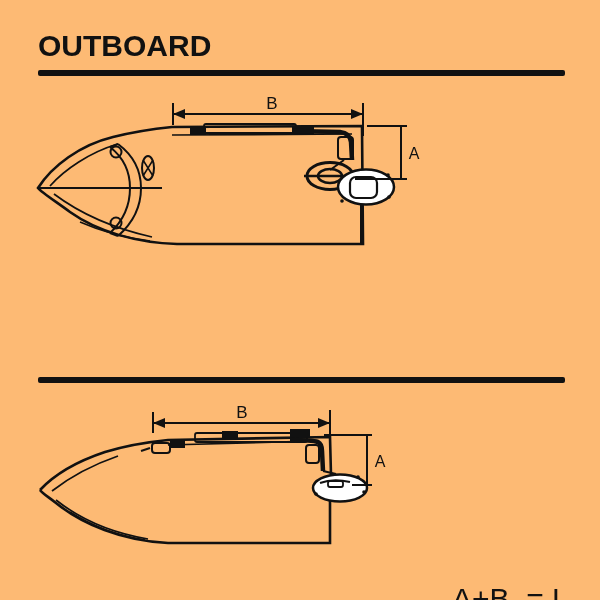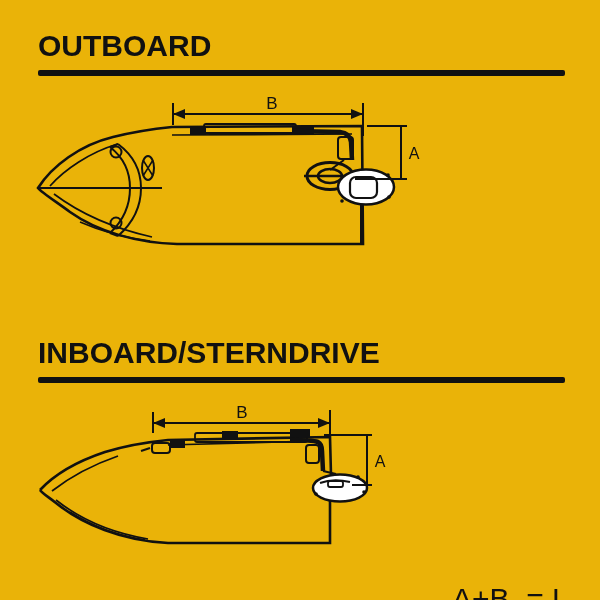--- a/index.html
+++ b/index.html
@@ -1,17 +1,17 @@
 <!DOCTYPE html>
 <html><head>
 <meta charset="utf-8">
 <style>
   html,body{margin:0;padding:0;background:#ffffff;}
   #stage{
-    position:relative;width:600px;height:600px;background:#eab308;
+    position:relative;width:600px;height:600px;background:#fdba74;
     font-family:"Liberation Sans", sans-serif;color:#111111;overflow:hidden;
   }
   .heading{
     position:absolute;left:38px;margin:0;
     font-size:30px;font-weight:700;line-height:34px;color:#111111;
     letter-spacing:0px;white-space:nowrap;
   }
   #heading-outboard{top:29px;}
   #heading-inboard{top:336px;}
   .rule{
@@ -90,21 +90,20 @@
       <path class="ink" stroke-width="2" d="M 367 36 L 407 36"></path>
       <path class="ink" stroke-width="2" d="M 401 36 L 401 89"></path>
       <path class="ink" stroke-width="2" d="M 355 89 L 407 89"></path>
       <text x="414" y="69" font-size="16" text-anchor="middle">A</text>
     </g>
   </svg>
 
   <div class="formula" id="formula-outboard">
   </div>
 
-  <h1 class="heading" id="heading-inboard">INBOARD/STERNDRIVE</h1>
   <div class="rule" id="rule-inboard"></div>
 
   <svg class="diagram" id="diagram-inboard" width="600" height="185" viewBox="0 0 600 185">
 
     <g>
       <path class="ink" stroke-width="2.6" d="M 40 95 C 54 80 78 66 105 57 C 128 50 148 47 168 45 L 330 42 L 331 80"></path>
       <path class="ink" stroke-width="2.6" d="M 330 105 L 330 148 L 168 148 C 122 146 82 129 56 108 C 47 101 42 98 40 95"></path>
       <path class="ink" stroke-width="1.7" d="M 52 96 C 70 82 92 70 118 61"></path>
       <path class="ink" stroke-width="1.7" d="M 56 105 C 80 124 112 138 148 144"></path>
       <path class="ink" stroke-width="1.5" d="M 70 117 C 95 133 120 141 145 145"></path>

